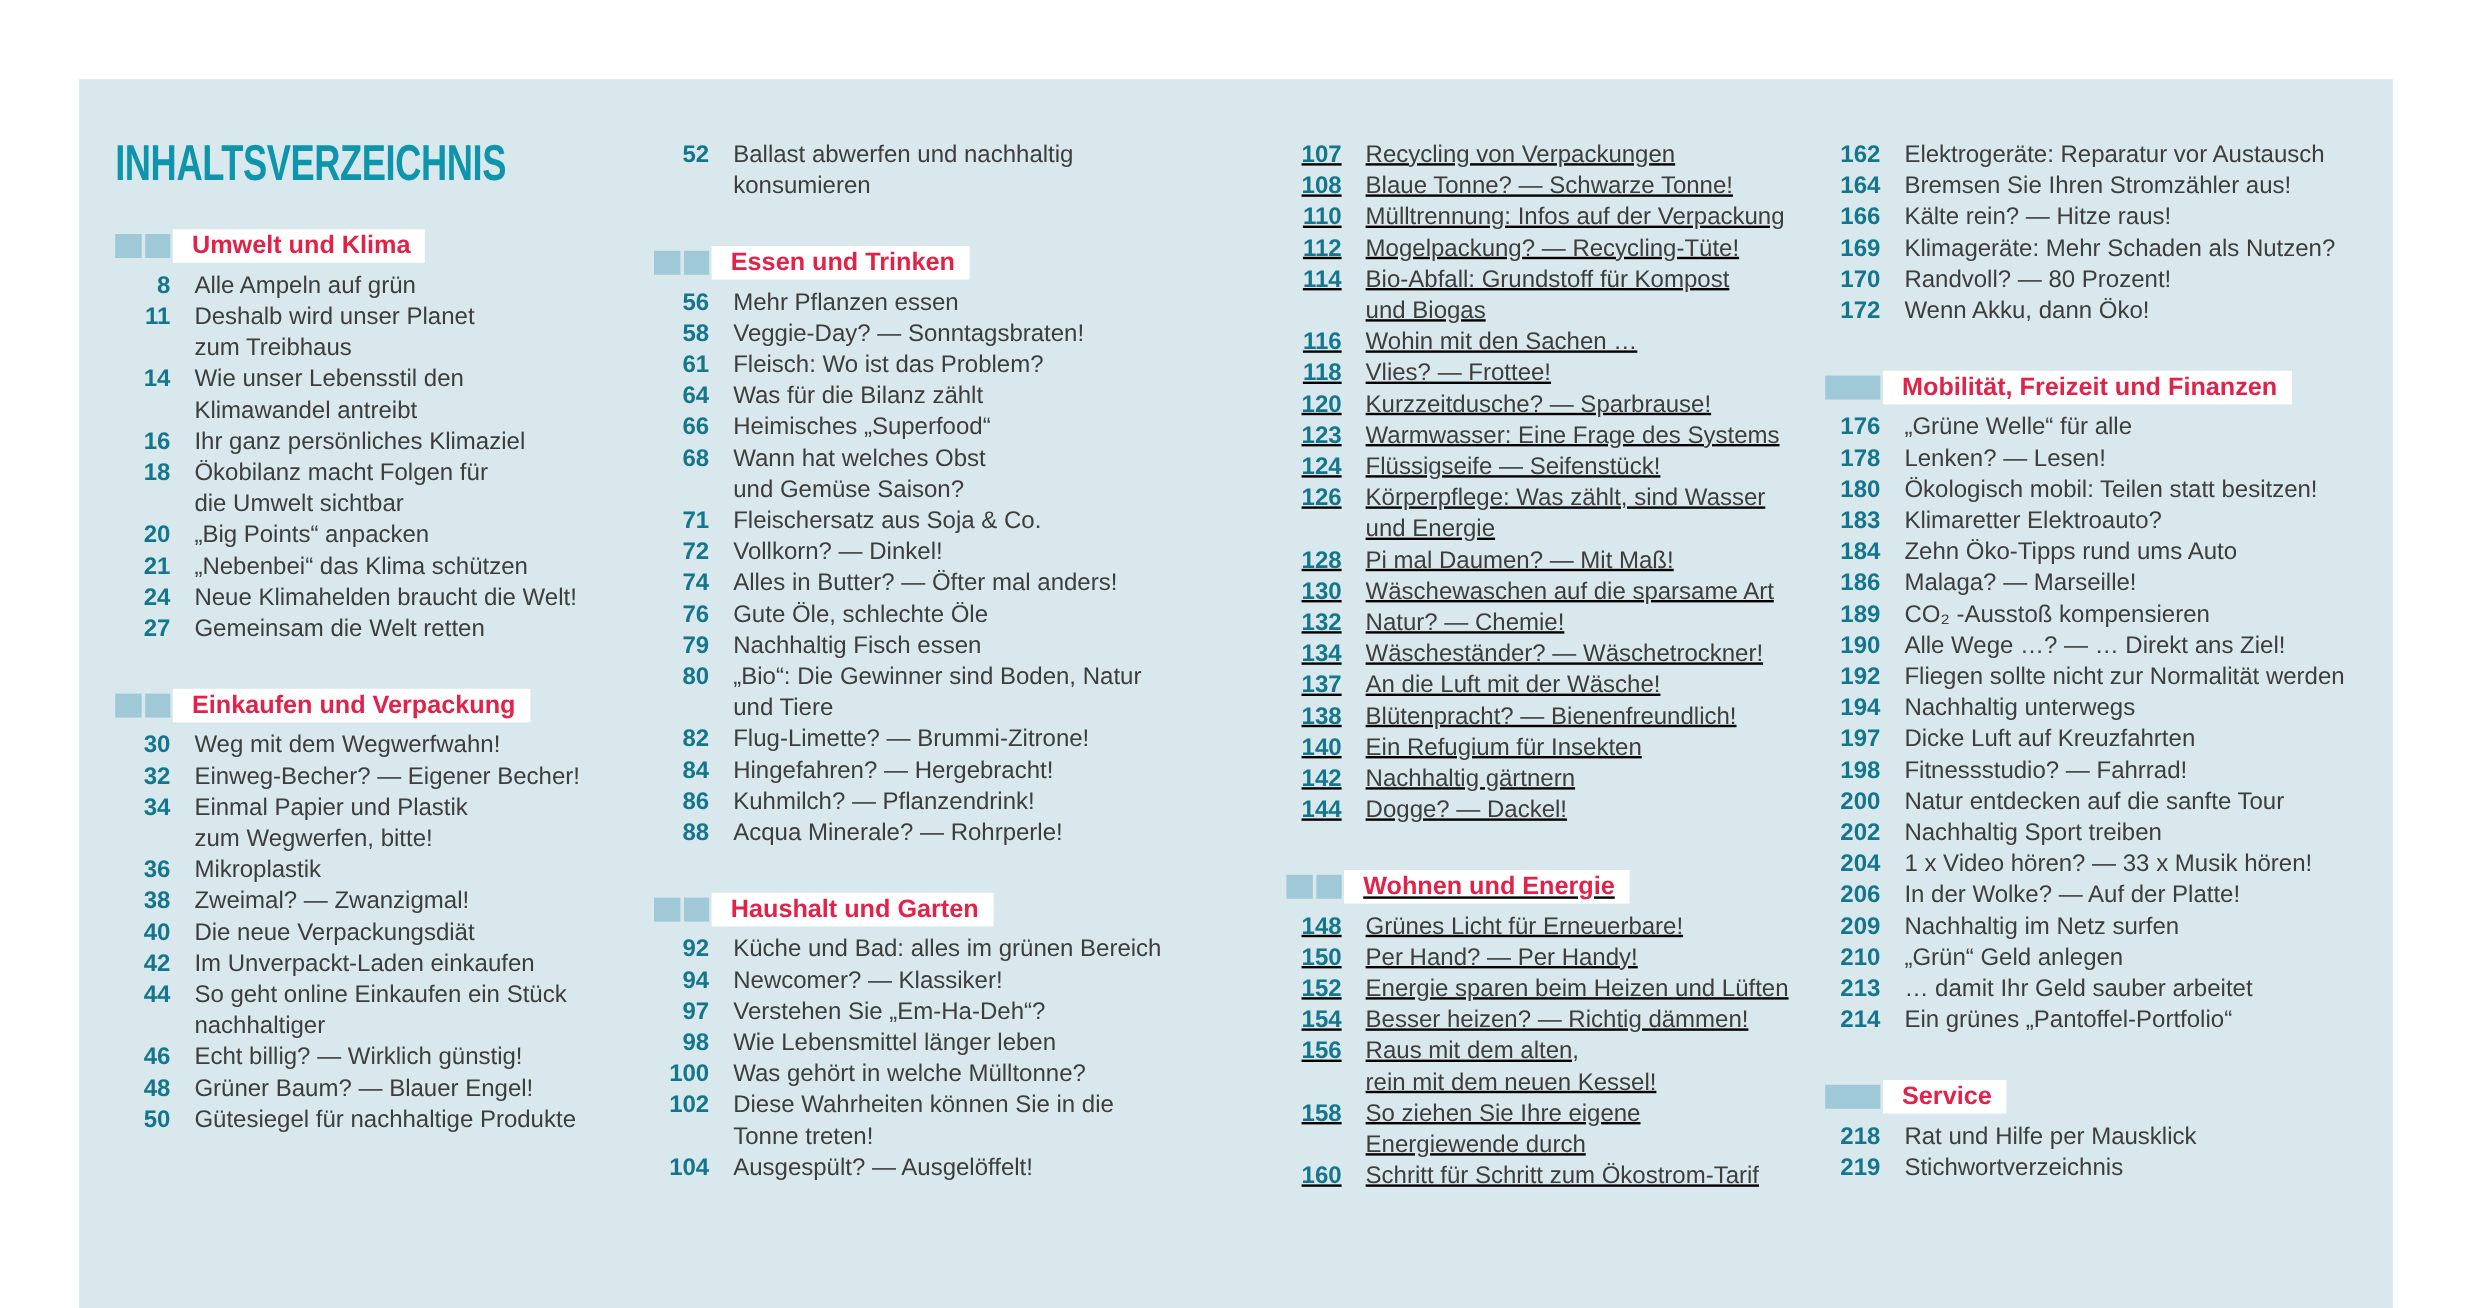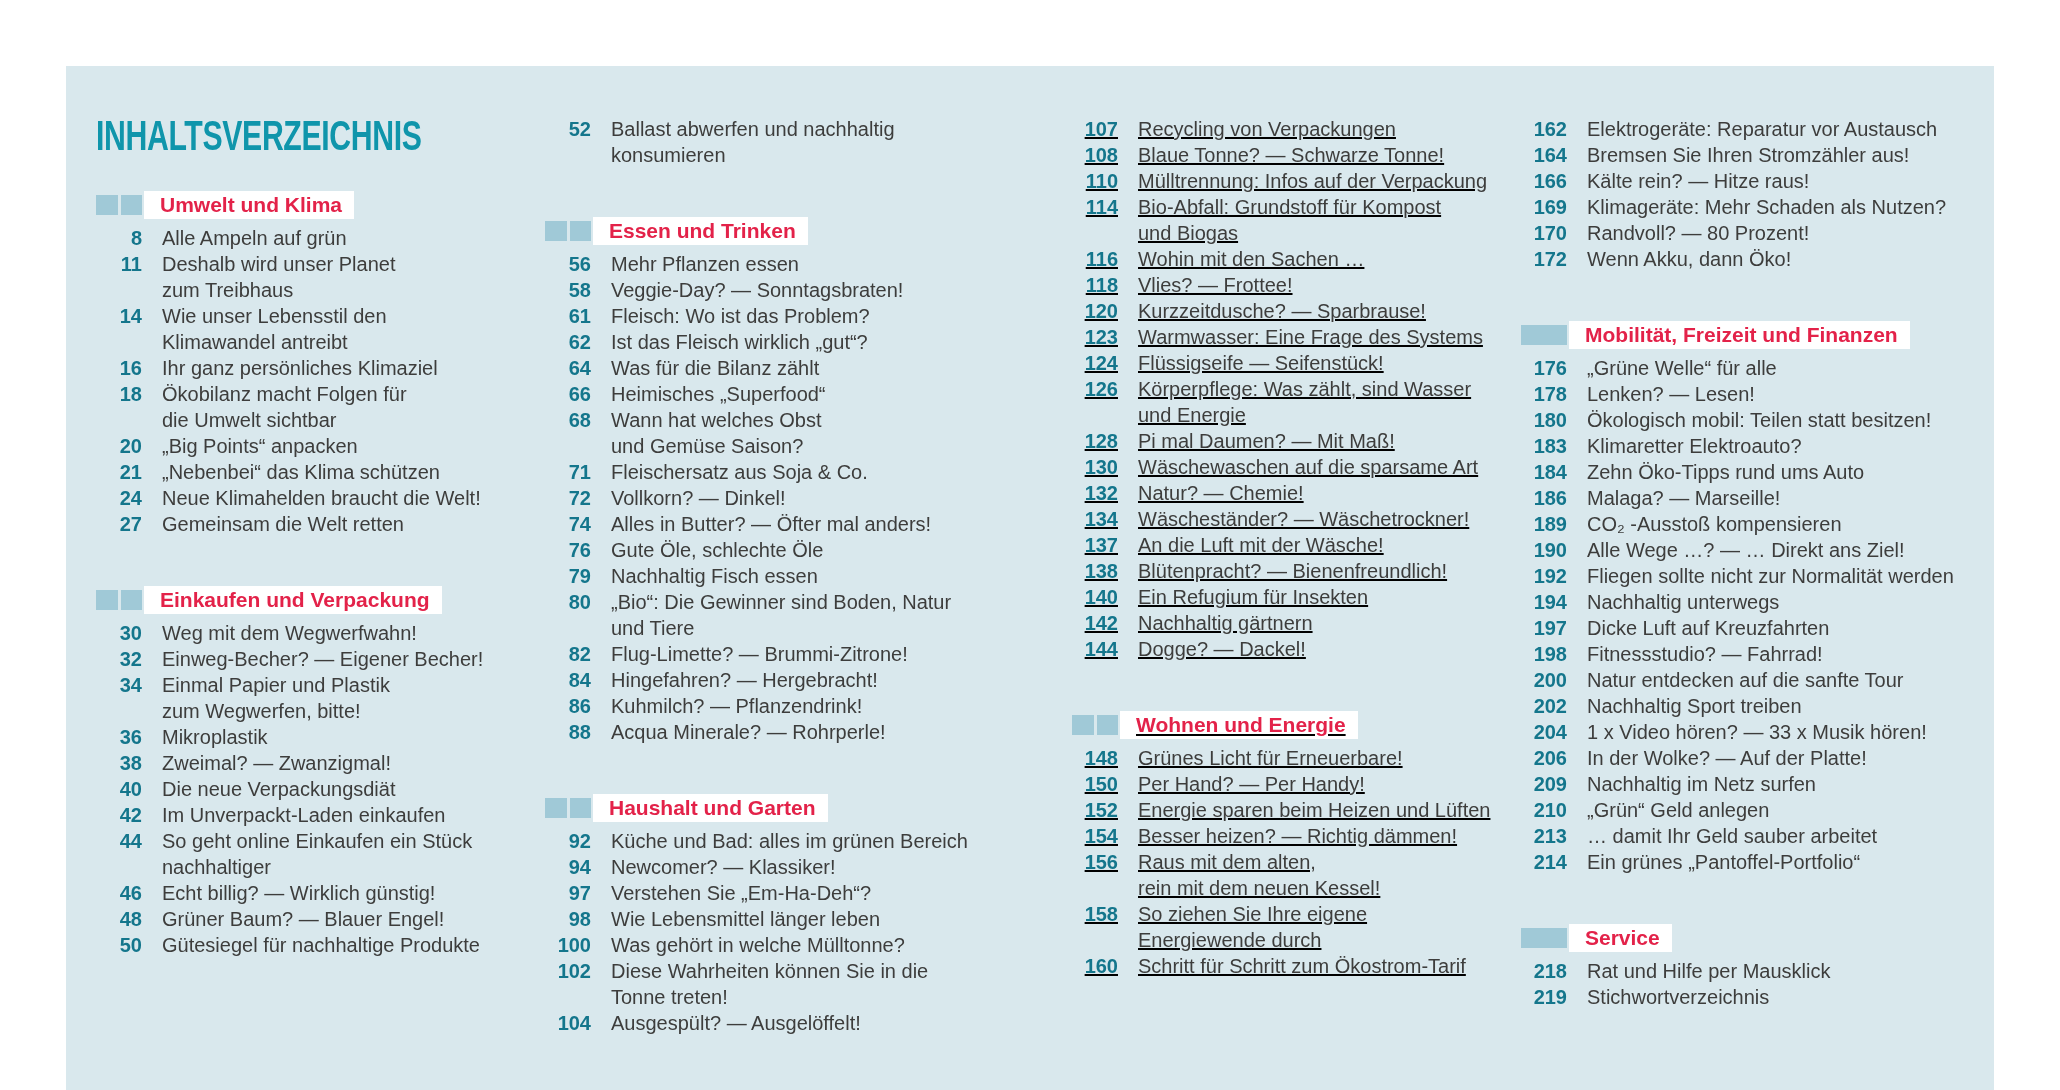--- a/index.html
+++ b/index.html
@@ -18,21 +18,21 @@
   .col{position:absolute;top:50px;width:470px;}
   .col1{left:30px;}
   .col2{left:479px;}
   .col3{left:1006px;text-decoration:underline;}
   .col4{left:1455px;}
   .title{
     font-size:42px;font-weight:bold;color:var(--title);
     line-height:40px;height:40px;margin-bottom:36px;white-space:nowrap;
     letter-spacing:-0.5px;transform:scaleX(0.72);transform-origin:0 50%;
   }
-  .block + .block{margin-top:50px;}
+  .block + .block{margin-top:38px;}
   .sec-header{display:flex;align-items:center;height:26px;margin-bottom:7px;}
   .squares{width:46px;display:flex;gap:3px;flex:none;}
   .squares .sq{height:20px;flex:1 1 auto;background:var(--marker);}
   .sec-label{
     margin-left:2px;background:#ffffff;color:var(--heading);
     font-weight:bold;font-size:21px;line-height:21px;
     padding:3px 12px 4px 16px;white-space:nowrap;
   }
   .row{display:flex;align-items:flex-start;}
   .num{
@@ -222,26 +222,20 @@
             <div class="line">Veggie-Day? — Sonntagsbraten!</div>
           </div>
         </div>
         <div class="row">
           <div class="num">61</div>
           <div class="txt">
             <div class="line">Fleisch: Wo ist das Problem?</div>
           </div>
         </div>
         <div class="row">
-          <div class="num">62</div>
-          <div class="txt">
-            <div class="line">Ist das Fleisch wirklich „gut“?</div>
-          </div>
-        </div>
-        <div class="row">
           <div class="num">64</div>
           <div class="txt">
             <div class="line">Was für die Bilanz zählt</div>
           </div>
         </div>
         <div class="row">
           <div class="num">66</div>
           <div class="txt">
             <div class="line">Heimisches „Superfood“</div>
           </div>
@@ -379,20 +373,26 @@
         <div class="row">
           <div class="num">108</div>
           <div class="txt">
             <div class="line">Blaue Tonne? — Schwarze Tonne!</div>
           </div>
         </div>
         <div class="row">
           <div class="num">110</div>
           <div class="txt">
             <div class="line">Mülltrennung: Infos auf der Verpackung</div>
+          </div>
+        </div>
+        <div class="row">
+          <div class="num">112</div>
+          <div class="txt">
+            <div class="line">Mogelpackung? — Recycling-Tüte!</div>
           </div>
         </div>
         <div class="row">
           <div class="num">114</div>
           <div class="txt">
             <div class="line">Bio-Abfall: Grundstoff für Kompost</div>
             <div class="line">und Biogas</div>
           </div>
         </div>
         <div class="row">

